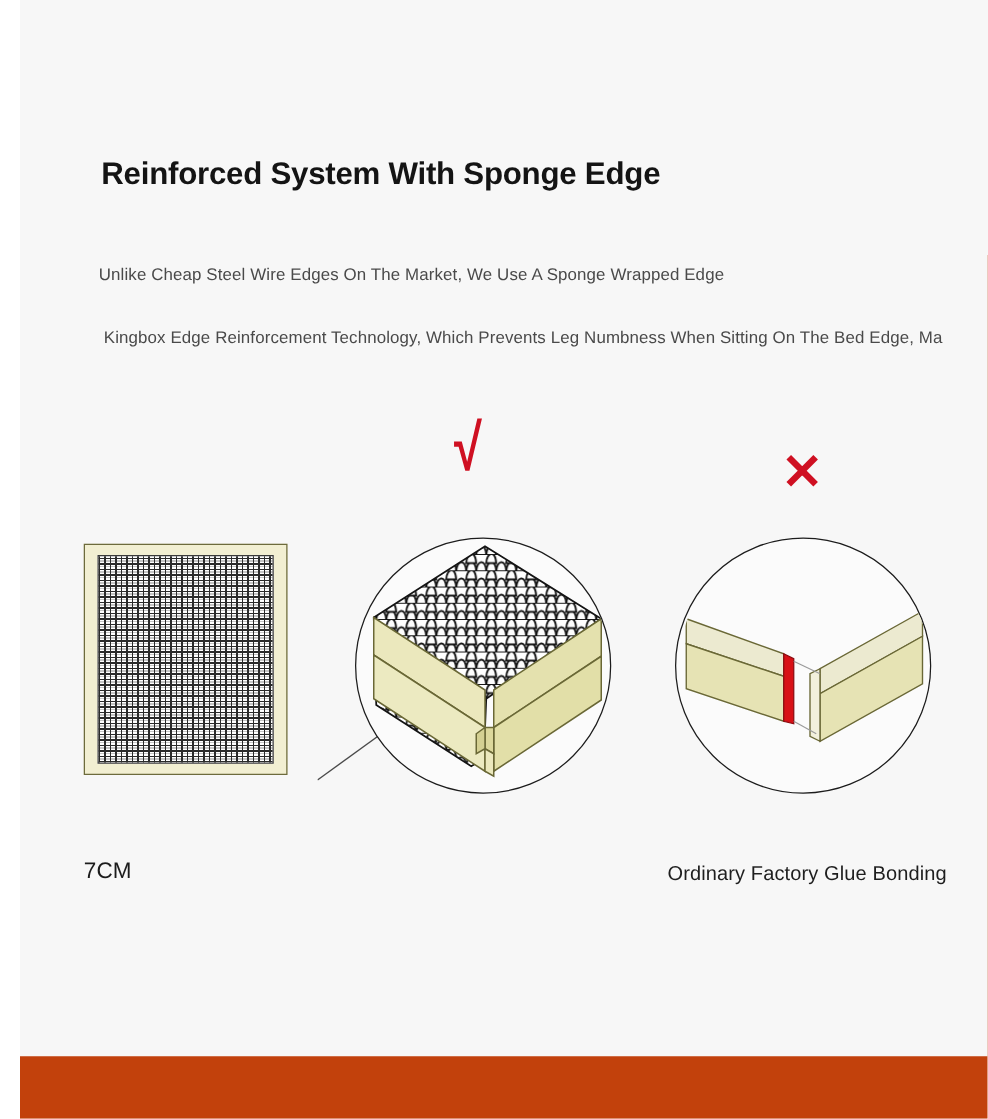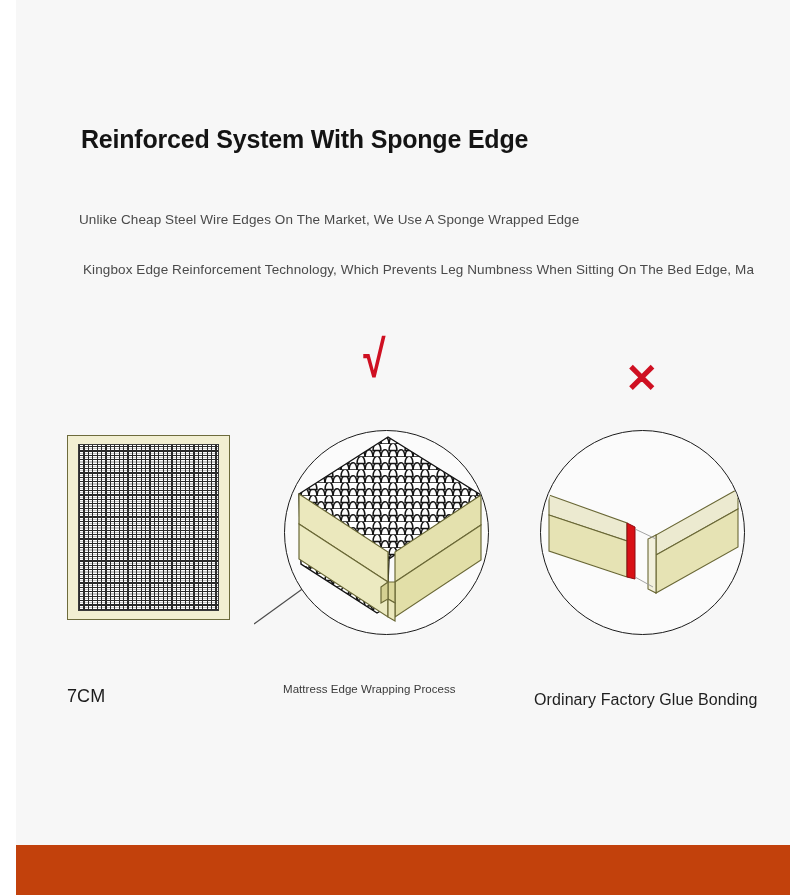--- a/index.html
+++ b/index.html
@@ -226,21 +226,20 @@
           <line x1="94" y1="146" x2="112" y2="156" stroke="#9a9a9a" stroke-width="0.9"></line>
         </g>
       </svg>
     </div>
 
     <div id="caption-left" class="caption-block">
       <div class="cap-xl">7CM</div>
     </div>
 
     <div id="caption-mid" class="caption-block">
-      <div class="cap-small">Mattress Edge Wrapping Process</div>
       <div class="cap-gap"></div>
     </div>
 
     <div id="caption-right" class="caption-block">
       <div class="cap-big">Ordinary Factory Glue Bonding</div>
       <div class="cap-gap"></div>
     </div>
 
   </div>
 </div>

